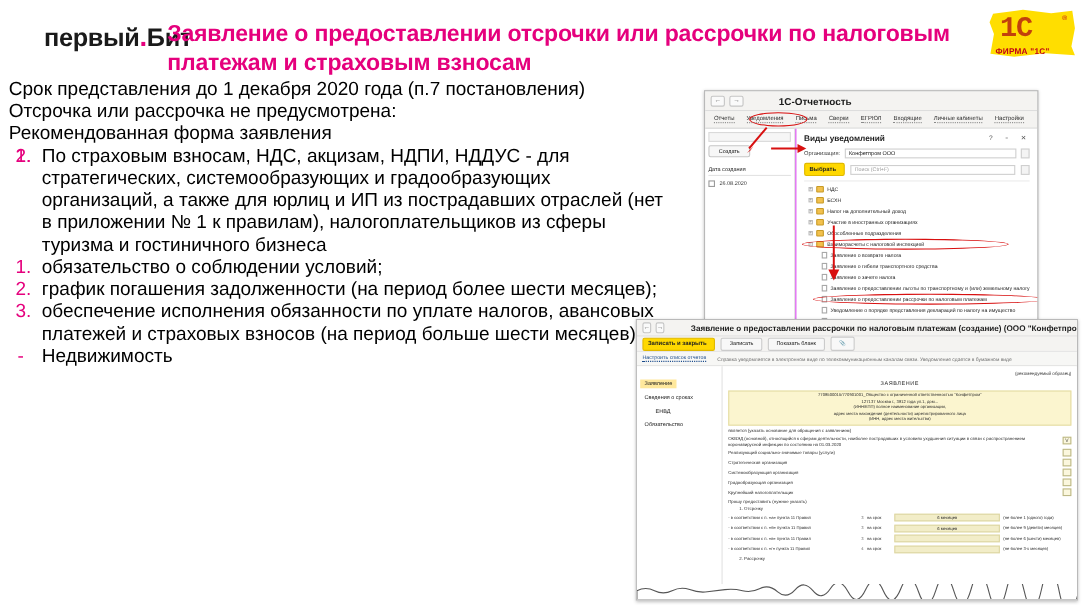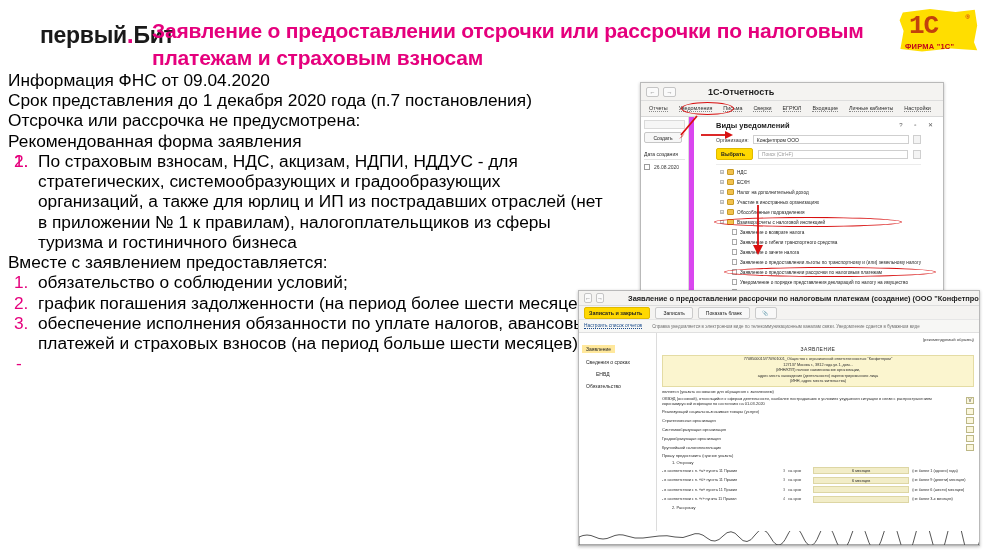--- a/index.html
+++ b/index.html
@@ -97,21 +97,21 @@
   .s1-left { width: 86px; border-right: 1px solid #dcdcdc; background: #fff; padding: 3px; }
   .s1-searchbox { height: 9px; border: 1px solid #dadada; background: #f6f6f6; margin-bottom: 3px; }
   .s1-create {
     width: 38px; height: 11px; border: 1px solid #c6c6c6; background: #f7f7f7;
     border-radius: 2px; font-size: 5px; text-align: center; line-height: 10px; color: #222;
   }
   .s1-colhdr { font-size: 5px; margin-top: 8px; color: #2c2c2c; border-bottom: 1px solid #e3e3e3; padding-bottom: 2px; }
   .s1-row { display: flex; align-items: center; gap: 4px; margin-top: 4px; font-size: 5px; }
   .s1-chk { width: 6px; height: 6px; border: 1px solid #9b9b9b; background: #fff; }
   .s1-dialog {
-    flex: 1; background: #fff; border-left: 5px solid #d946ef; padding: 4px 22px;
+    flex: 1; background: #fff; border-left: 1px solid #d946ef; padding: 4px 7px;
     position: relative;
   }
   .dlg-title { font-size: 7.5px; font-weight: bold; color: #1b1b1b; }
   .dlg-winbtns { position: absolute; right: 5px; top: 4px; font-size: 6px; color: #555; letter-spacing: 5px; }
   .dlg-orgrow { display: flex; align-items: center; gap: 4px; margin-top: 5px; font-size: 5.2px; }
   .dlg-field {
     flex: 1; height: 9px; border: 1px solid #cfcfcf; background: #fff;
     font-size: 5px; padding-left: 3px; line-height: 8px; color: #222;
   }
   .dlg-mini { width: 8px; height: 9px; border: 1px solid #cfcfcf; background: #f4f4f4; }
@@ -202,55 +202,54 @@
 <div class="onec-logo">
   <div class="onec-bg"></div>
   <div class="onec-mark">1С</div>
   <div class="onec-reg">®</div>
   <div class="onec-sub">ФИРМА "1С"</div>
 </div>
 
 <div class="slide-title">Заявление о предоставлении отсрочки или рассрочки по налоговым платежам и страховым взносам</div>
 
 <div class="body-col">
-  <div class="para">Информация ФНС от 09.04.2020</div>
   <div class="para">Срок представления до 1 декабря 2020 года (п.7 постановления)</div>
   <div class="para">Отсрочка или рассрочка не предусмотрена:</div>
   <div class="para">Рекомендованная форма заявления</div>
 
   <ol class="nlist">
     <li>
       <span class="num">1.</span>
     </li>
     <li>
       <span class="num">2.</span>
       <span>По страховым взносам, НДС, акцизам, НДПИ, НДДУС - для стратегических, системообразующих и градообразующих организаций, а также для юрлиц и ИП из пострадавших отраслей (нет в приложении № 1 к правилам), налогоплательщиков из сферы туризма и гостиничного бизнеса</span>
     </li>
   </ol>
 
-  <div class="para">Вместе с заявлением предоставляется:</div>
 
   <ol class="nlist">
     <li>
       <span class="num">1.</span>
       <span>обязательство о соблюдении условий;</span>
     </li>
     <li>
       <span class="num">2.</span>
       <span>график погашения задолженности (на период более шести месяцев);</span>
     </li>
     <li>
       <span class="num">3.</span>
       <span>обеспечение исполнения обязанности по уплате налогов, авансовых платежей и страховых взносов (на период больше шести месяцев):</span>
     </li>
   </ol>
 
   <ul class="dlist">
     <li>
       <span class="dash">-</span>
+      <span>Недвижимость</span>
     </li>
   </ul>
 </div>
 
 <div class="shot1">
   <div class="s1-titlebar">
     <div class="navbtn">←</div>
     <div class="navbtn">→</div>
     <div class="s1-apptitle">1С-Отчетность</div>
   </div>

